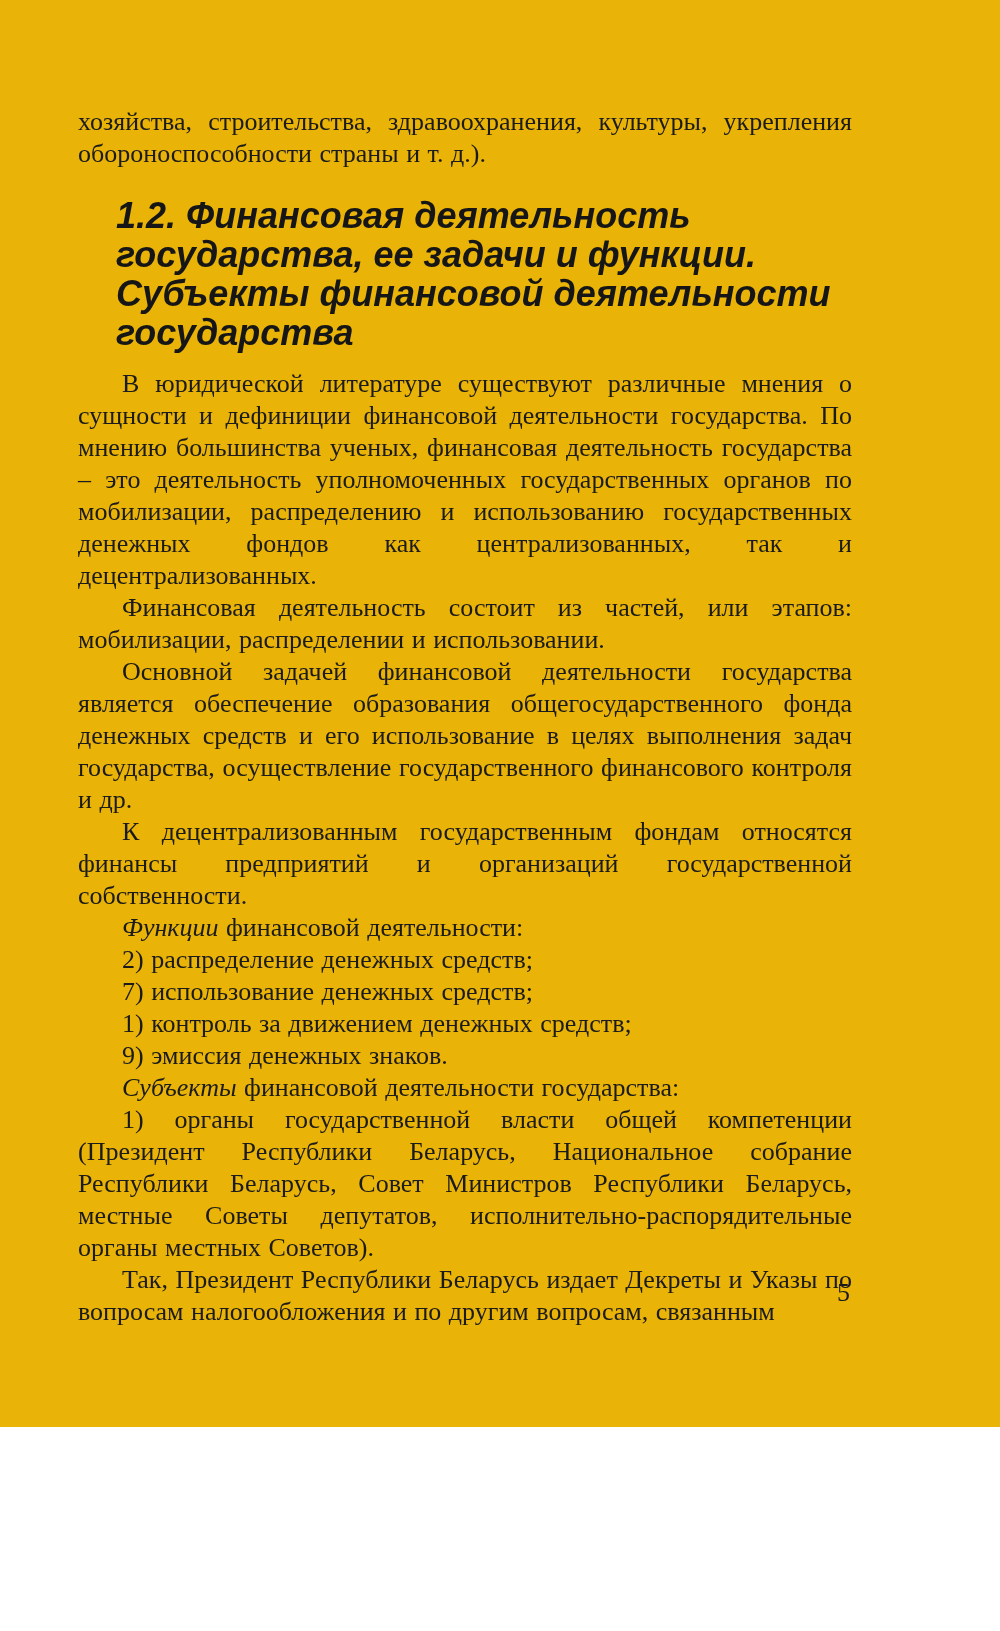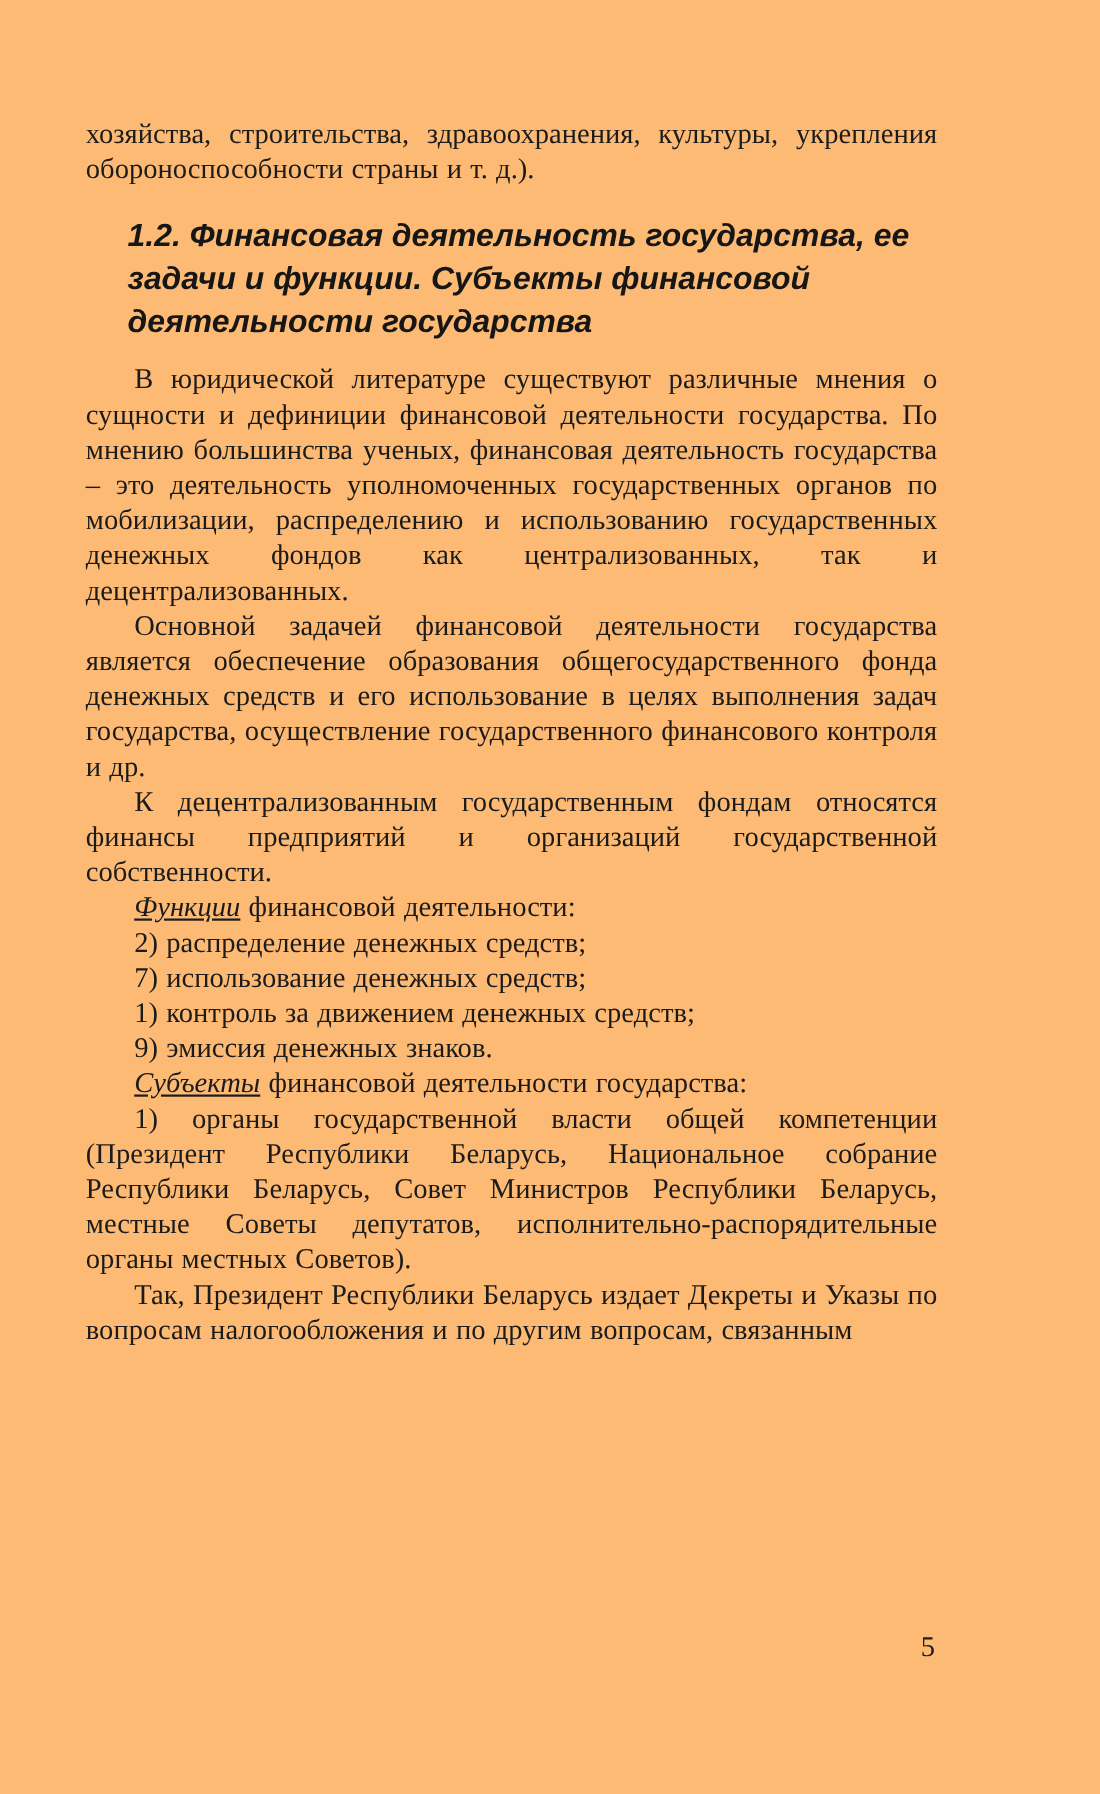--- a/index.html
+++ b/index.html
@@ -3,72 +3,72 @@
 <meta charset="utf-8">
 <style>
   html, body {
     margin: 0;
     padding: 0;
     background: #ffffff;
   }
   .page {
     position: relative;
     width: 1000px;
-    height: 1631px;
+    height: 1427px;
     box-sizing: border-box;
-    background: #fdba74;
+    background: #eab308;
     color: #1b1b1b;
     font-family: "Liberation Serif", serif;
     font-size: 26px;
     line-height: 32px;
     padding: 106px 148px 0 78px;
     overflow: hidden;
   }
   .para {
     margin: 0;
     text-align: justify;
     text-indent: 44px;
     word-spacing: 1px;
   }
   .para.no-indent {
     text-indent: 0;
   }
   .heading {
     font-family: "Liberation Sans", sans-serif;
     font-weight: bold;
     font-style: italic;
-    font-size: 29px;
+    font-size: 36px;
     line-height: 39px;
     margin: 26px 0 16px 38px;
     text-align: left;
     color: #161616;
   }
   .italic {
     font-style: italic;
-    text-decoration: underline;
   }
   .page-number {
     position: absolute;
     right: 150px;
     bottom: 118px;
     font-size: 26px;
     color: #1b1b1b;
   }
 </style>
 </head>
 <body>
 
 <div class="page">
 
   <p class="para no-indent">хозяйства, строительства, здравоохранения, культуры, укрепления обороноспособности страны и т. д.).</p>
 
   <h2 class="heading">1.2. Финансовая деятельность государства, ее задачи и функции. Субъекты финансовой деятельности государства</h2>
 
   <p class="para">В юридической литературе существуют различные мнения о сущности и дефиниции финансовой деятельности государства. По мнению большинства ученых, финансовая деятельность государства – это деятельность уполномоченных государственных органов по мобилизации, распределению и использованию государственных денежных фондов как централизованных, так и децентрализованных.</p>
 
+  <p class="para">Финансовая деятельность состоит из частей, или этапов: мобилизации, распределении и использовании.</p>
 
 
   <p class="para">Основной задачей финансовой деятельности государства является обеспечение образования общегосударственного фонда денежных средств и его использование в целях выполнения задач государства, осуществление государственного финансового контроля и др.</p>
 
   <p class="para">К децентрализованным государственным фондам относятся финансы предприятий и организаций государственной собственности.</p>
 
   <p class="para"><span class="italic">Функции</span><span> финансовой деятельности:</span></p>
 
   <p class="para">2) распределение денежных средств;</p>
   <p class="para">7) использование денежных средств;</p>

